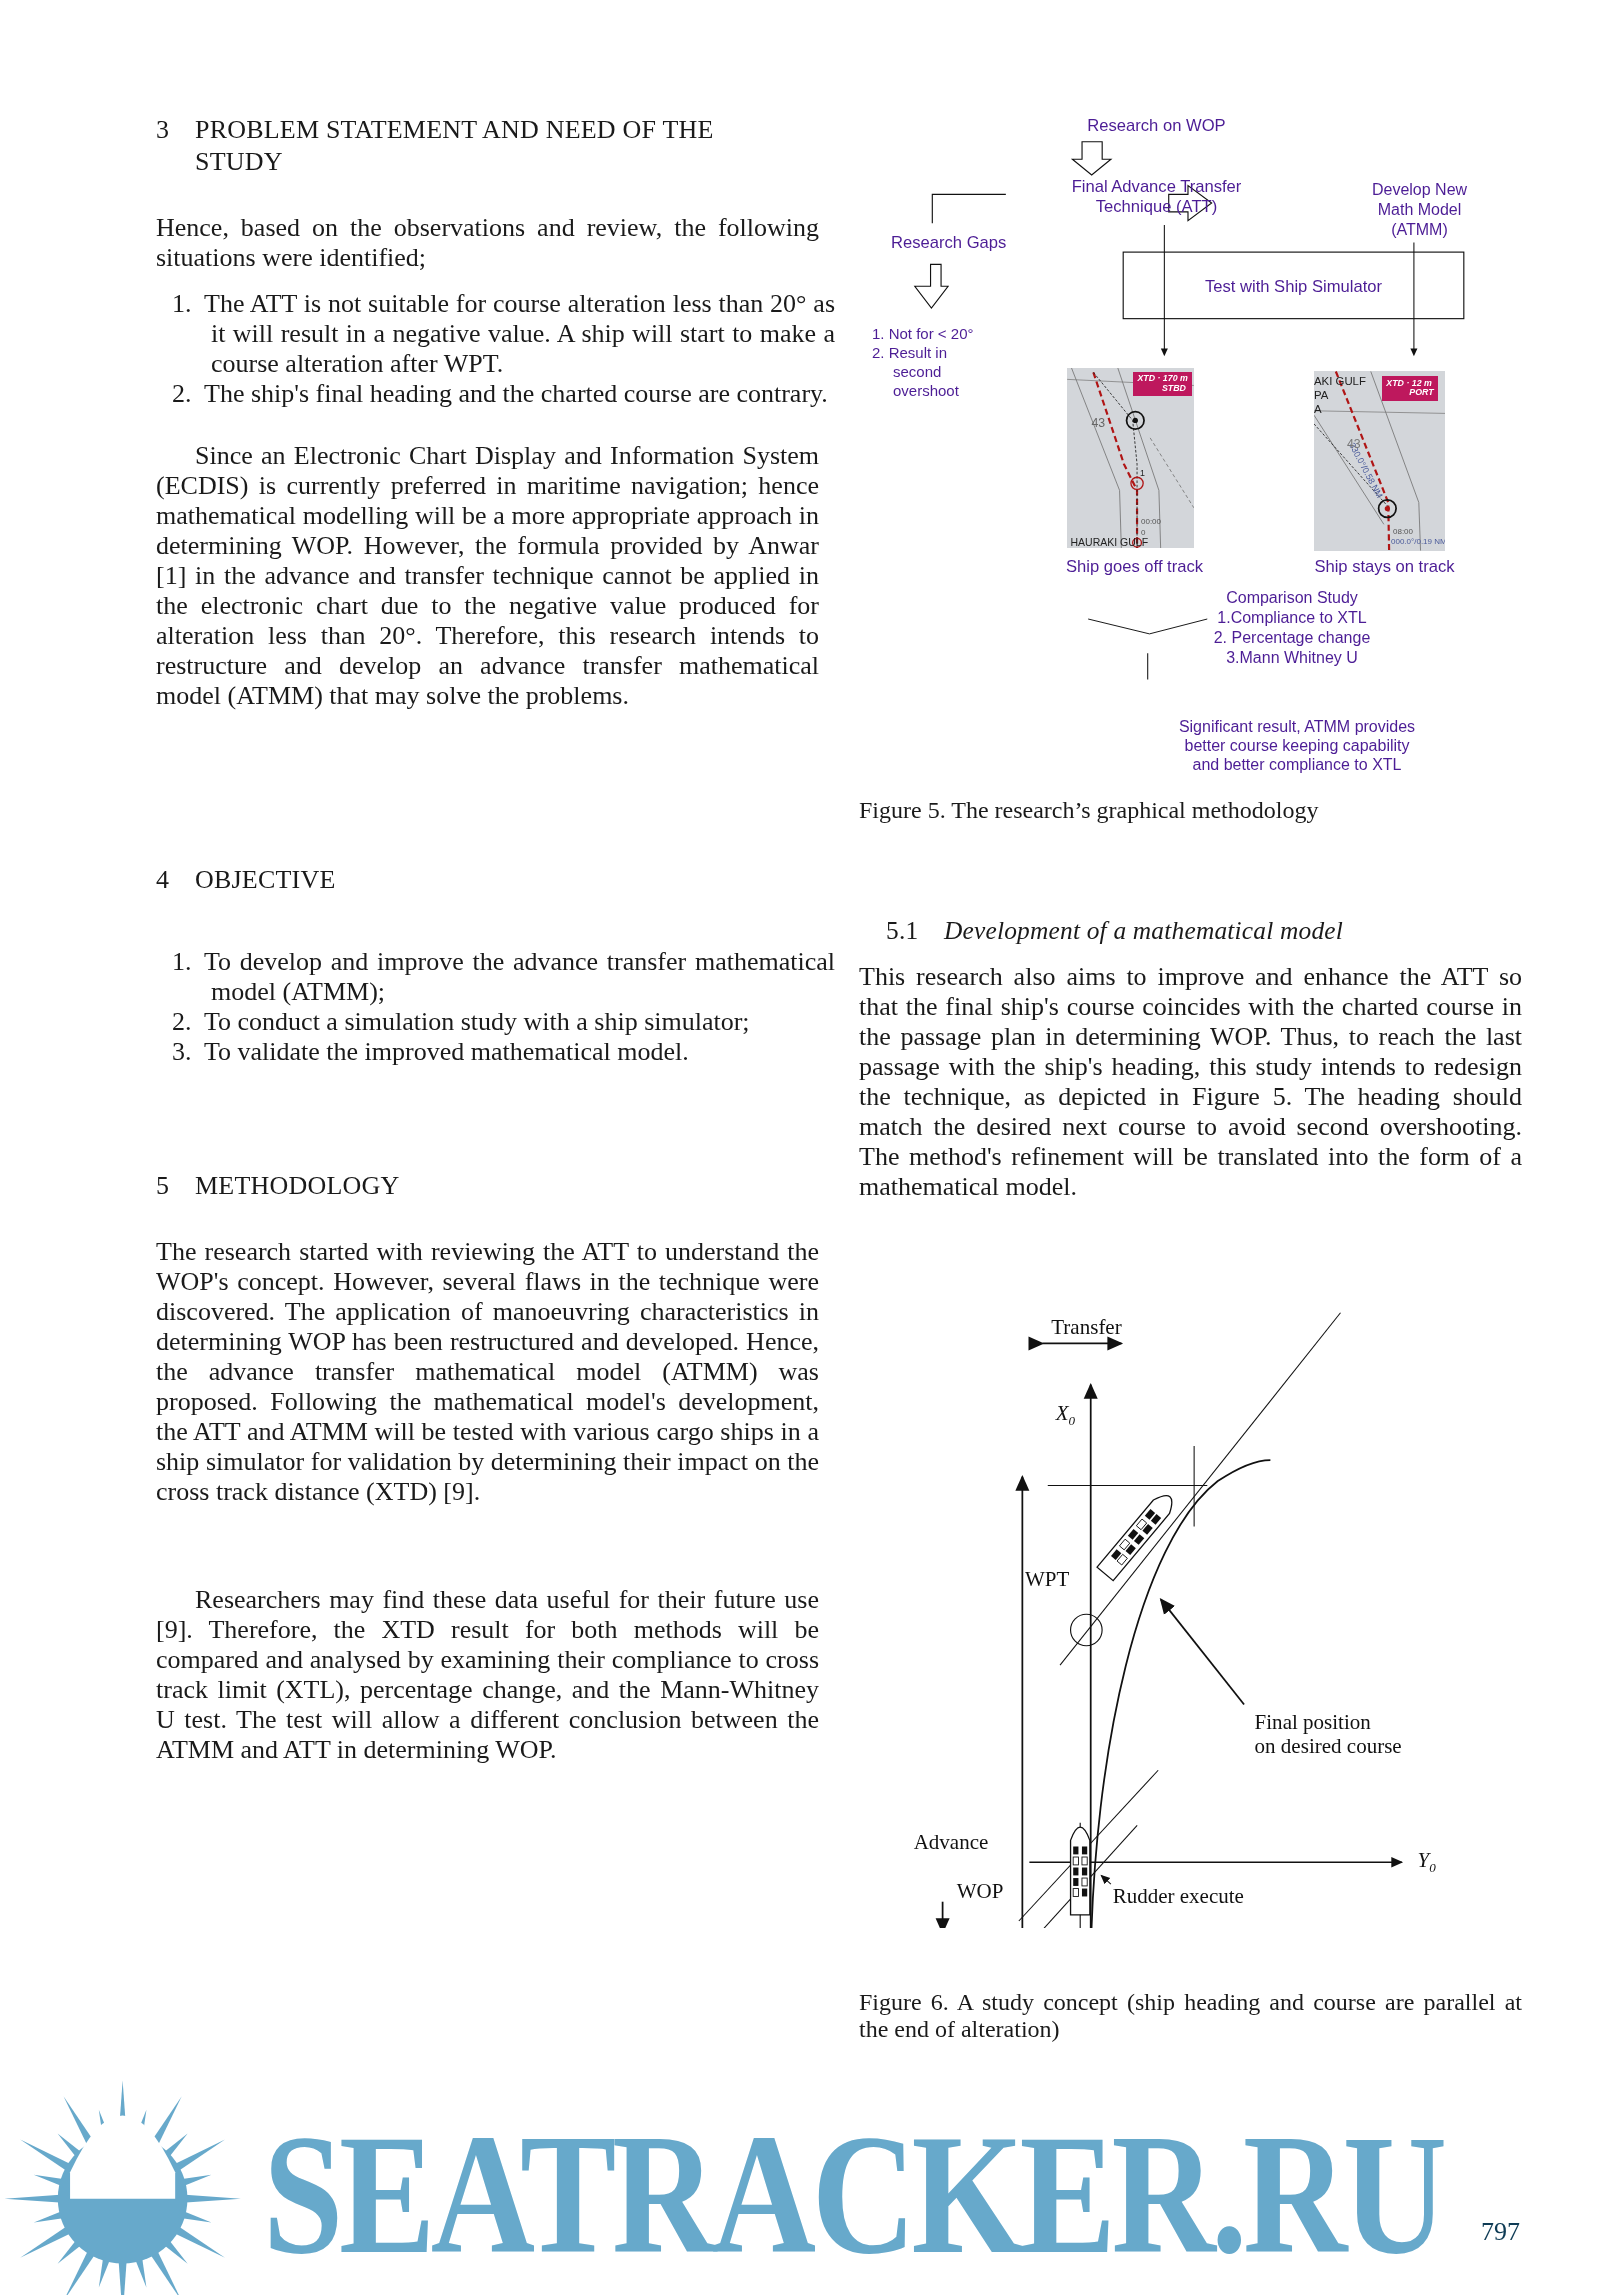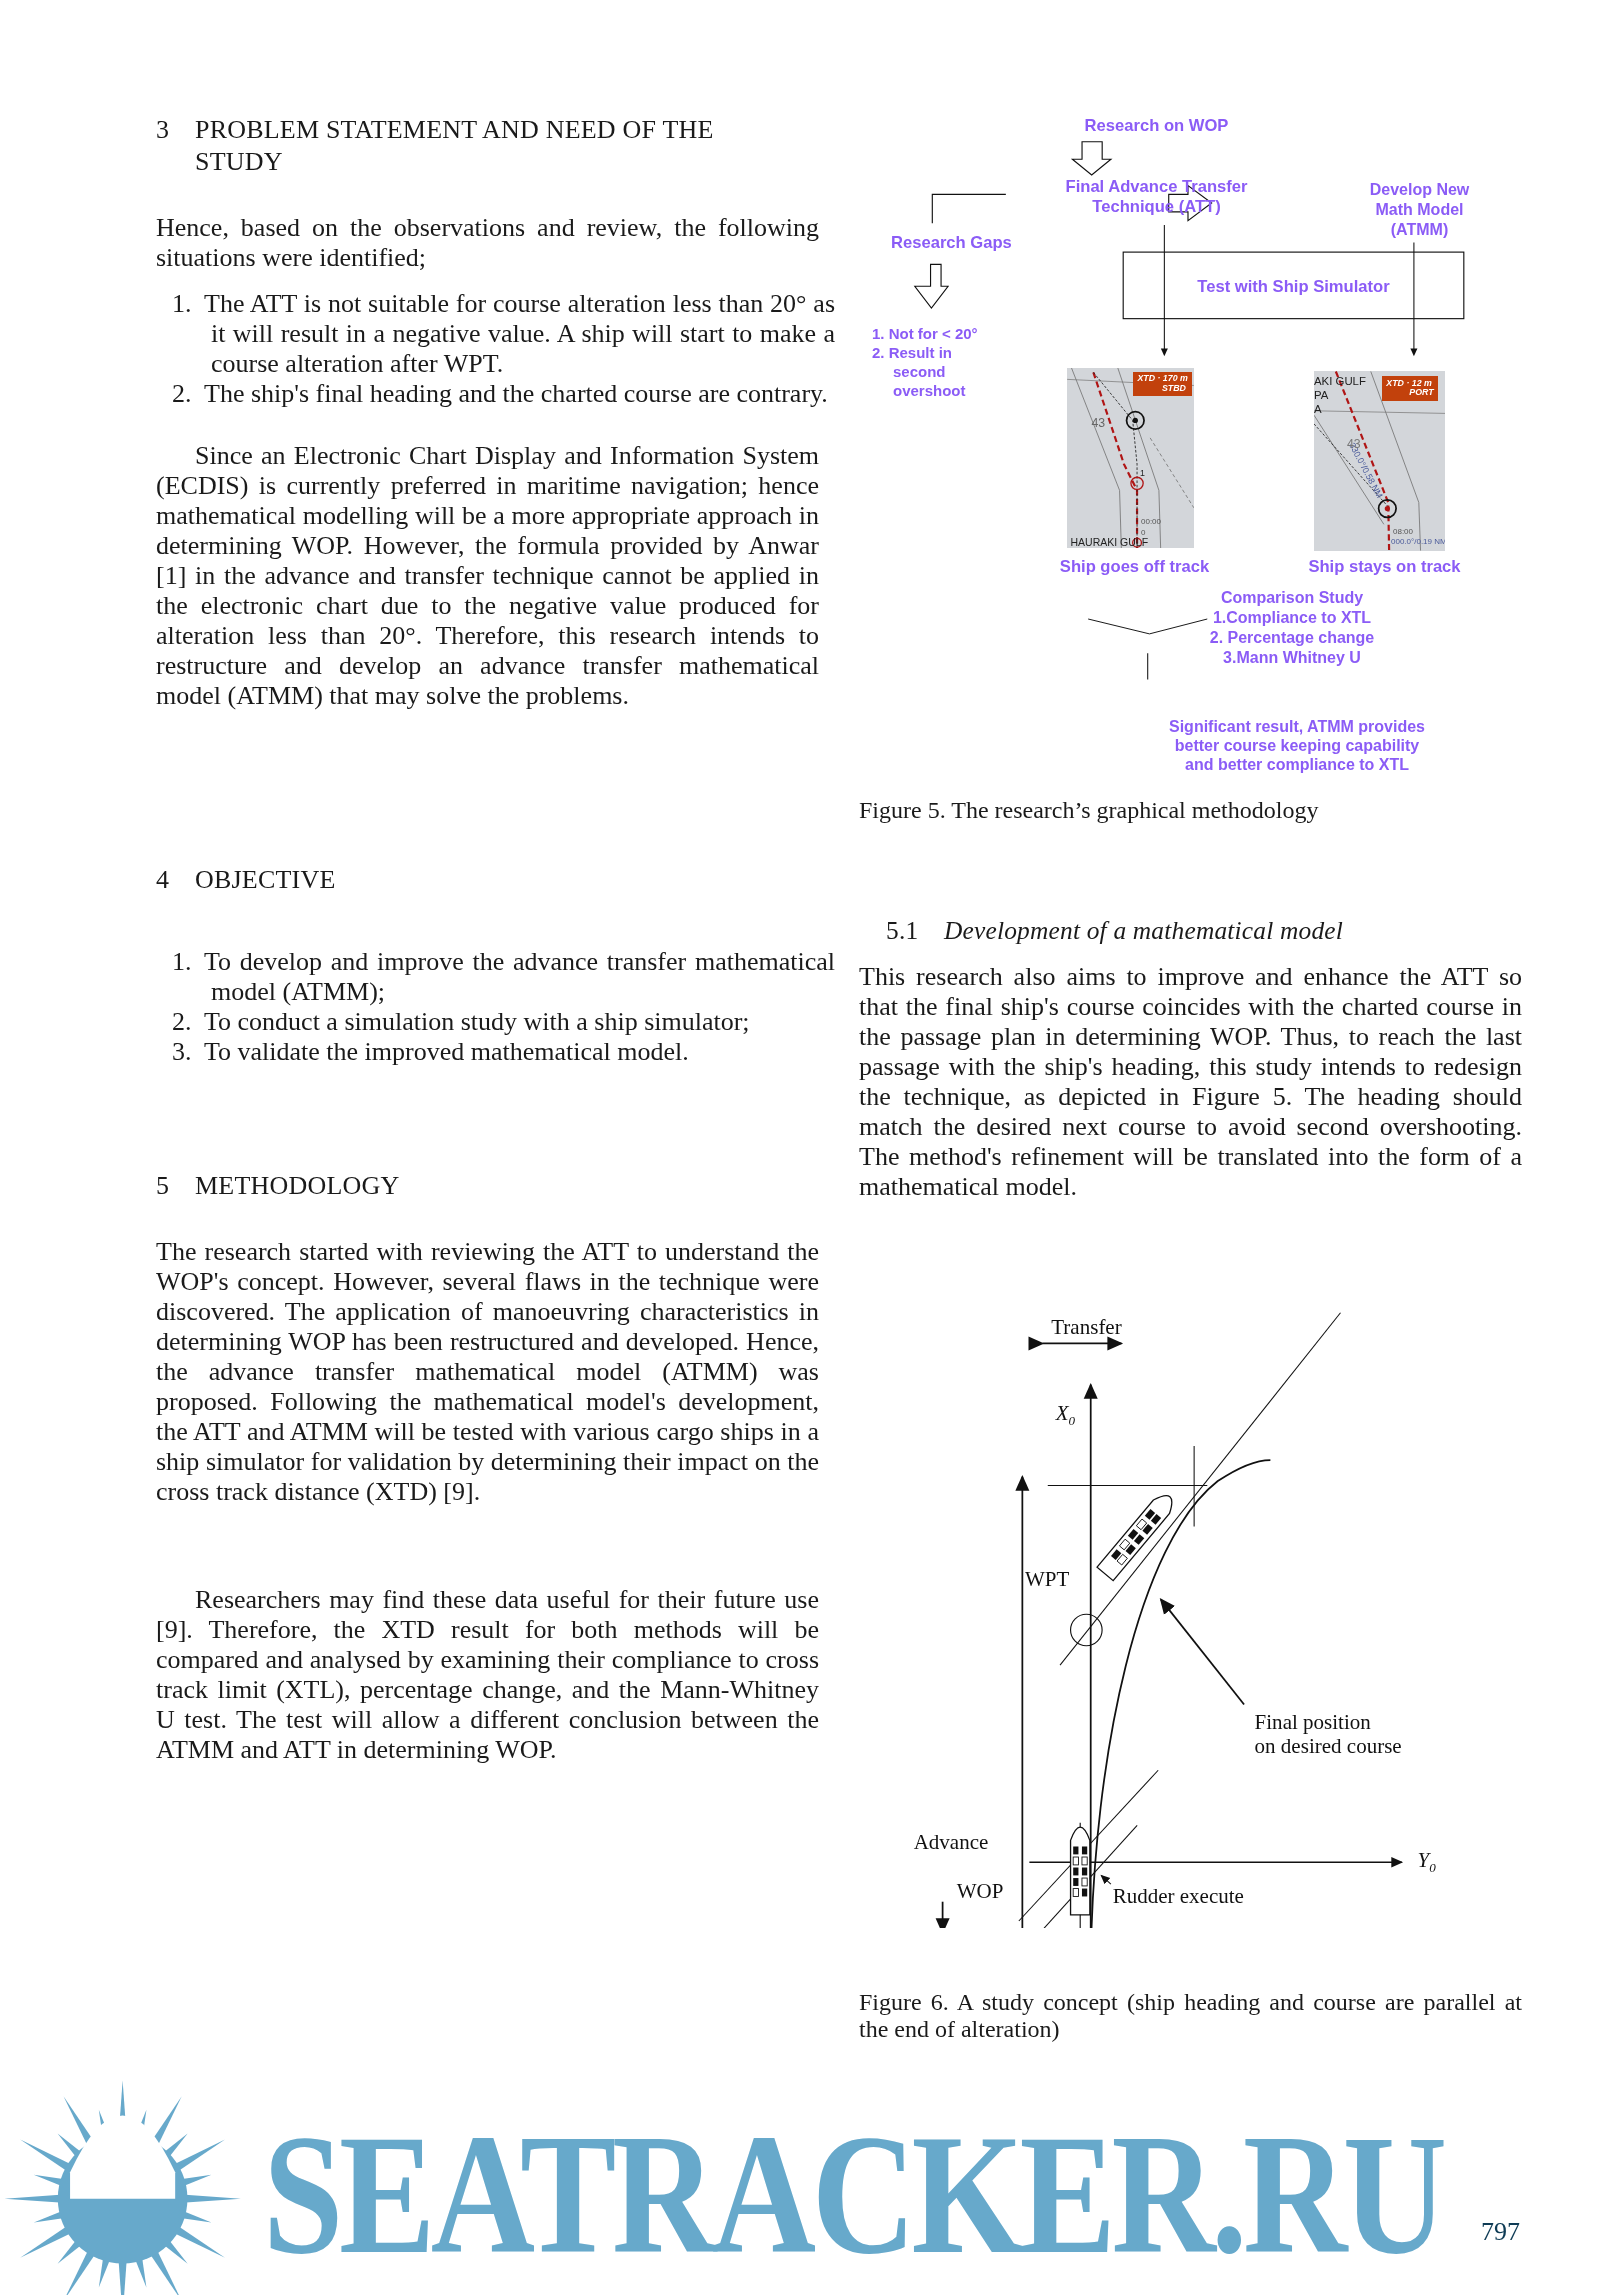--- a/index.html
+++ b/index.html
@@ -7,24 +7,24 @@
   .abs{position:absolute;}
   .txt{font-size:26px;line-height:30px;text-align:justify;}
   .head{font-size:26px;line-height:32px;letter-spacing:0.2px;}
   .head .num{display:inline-block;width:39px;}
   .head .ttl{display:inline-block;vertical-align:top;}
   .indent{text-indent:39px;}
   ol.items{list-style:none;margin:16px;padding:0;}
   ol.items li{padding-left:39px;text-indent:-39px;text-align:justify;}
   ol.items li .n{display:inline-block;width:32px;text-indent:0;}
   .caption{font-size:24px;line-height:27px;text-align:justify;}
-  .fc{font-family:"Liberation Sans","DejaVu Sans",sans-serif;font-weight:bold;font-size:16.6px;line-height:20px;color:#8b5cf6;text-align:center;}
+  .fc{font-family:"Liberation Sans","DejaVu Sans",sans-serif;font-weight:normal;font-size:16.6px;line-height:20px;color:#4c1d95;text-align:center;}
   .fig6 text{font-family:"Liberation Serif",serif;font-size:24px;fill:#111;}
   .ecdis{background:#d3d6da;overflow:hidden;}
-  .xtd{position:absolute;background:#c2410c;color:#fff;font-family:"Liberation Sans",sans-serif;font-weight:bold;font-style:italic;font-size:8.8px;line-height:9.6px;padding:2.6px 4.4px;}
+  .xtd{position:absolute;background:#be185d;color:#fff;font-family:"Liberation Sans",sans-serif;font-weight:bold;font-style:italic;font-size:8.8px;line-height:9.6px;padding:2.6px 4.4px;}
   .chartlbl{position:absolute;font-family:"Liberation Sans",sans-serif;color:#222;}
   .wm{font-family:"Liberation Serif",serif;font-weight:bold;color:#67a9cb;}
   .pagenum{font-family:"Liberation Serif",serif;font-size:26px;color:#0e3b55;}
 </style>
 </head>
 <body>
 
 <div class="abs head" style="left:156px;top:114px;width:666px;">
   <span class="num">3</span><span class="ttl"><span>PROBLEM STATEMENT AND NEED OF THE</span><br><span>STUDY</span></span>
 </div>

